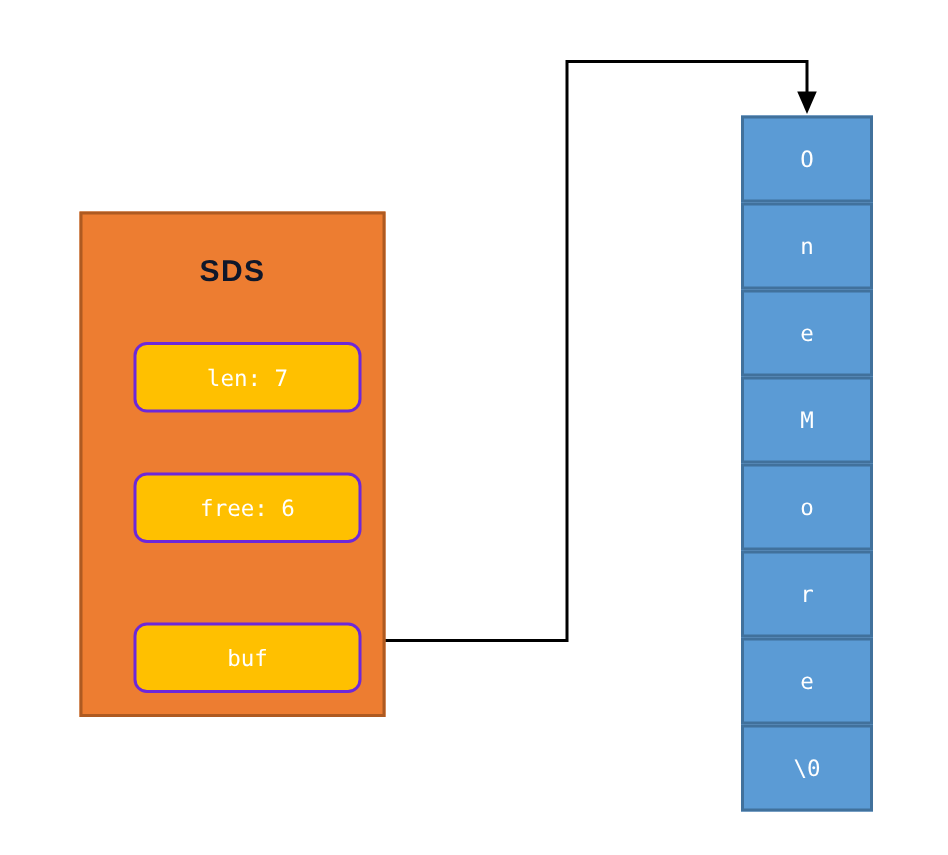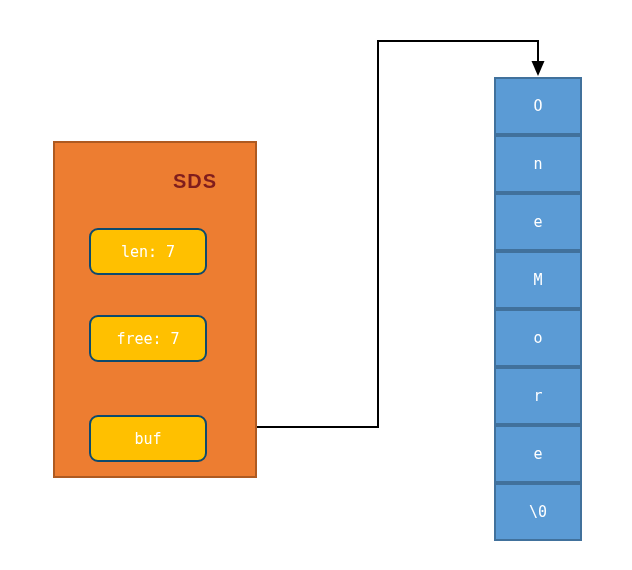--- a/index.html
+++ b/index.html
@@ -32,35 +32,34 @@
     box-sizing: border-box;
     background: #ED7D31;
     border: 2px solid #AE5A21;
   }
   .sds-title {
     position: absolute;
     left: 0;
     top: 27px;
     width: 100%;
     text-align: center;
-    color: #7f1d1d;
+    color: #0f172a;
     font-size: 20px;
     font-weight: bold;
     letter-spacing: 1px;
     font-family: "Liberation Sans", sans-serif;
-    padding-left: 40px;
   }
   .sds-field {
     position: absolute;
     left: 34px;
-    width: 118px;
+    width: 152px;
     height: 47px;
     box-sizing: border-box;
     background: #FFC000;
-    border: 2px solid #0c4a6e;
+    border: 2px solid #6d28d9;
     border-radius: 9px;
     display: flex;
     align-items: center;
     justify-content: center;
     color: #ffffff;
     font-family: "DejaVu Sans Mono", monospace;
     font-size: 15px;
     white-space: pre;
   }
   .sds-field.f0 { top: 85px; }
@@ -96,21 +95,21 @@
 <div class="canvas">
 
   <svg class="arrow-svg" viewBox="0 0 632 570" xmlns="http://www.w3.org/2000/svg">
     <path d="M218 427 H378 V41 H538 V63" fill="none" stroke="#000000" stroke-width="2"></path>
     <polygon points="531.5,61 544.5,61 538,76" fill="#000000"></polygon>
   </svg>
 
   <div class="sds-box">
     <div class="sds-title">SDS</div>
     <div class="sds-field f0">len: 7</div>
-    <div class="sds-field f1">free: 7</div>
+    <div class="sds-field f1">free: 6</div>
     <div class="sds-field f2">buf</div>
   </div>
 
   <div class="char-array">
     <div class="char-cell">O</div>
     <div class="char-cell">n</div>
     <div class="char-cell">e</div>
     <div class="char-cell">M</div>
     <div class="char-cell">o</div>
     <div class="char-cell">r</div>

